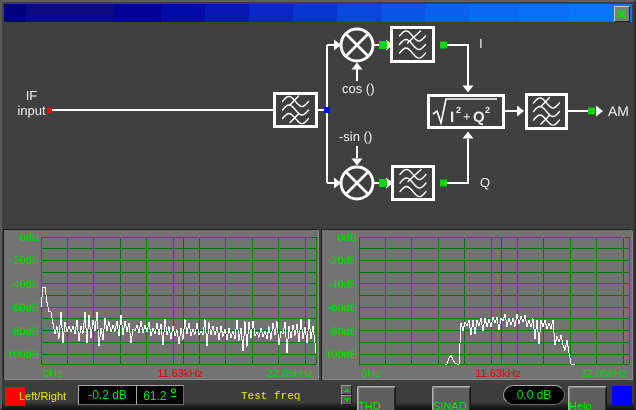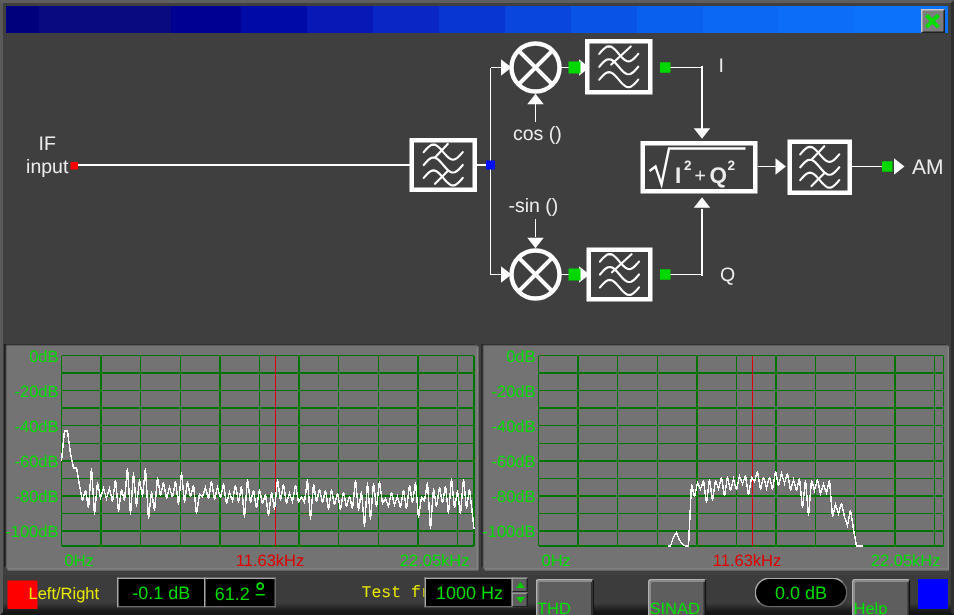--- a/index.html
+++ b/index.html
@@ -203,27 +203,26 @@
 <text x="39" y="147" class="glab">0Hz</text>
       <text x="176" y="147" text-anchor="middle" class="rlab">11.63kHz</text>
       <text x="305" y="147" text-anchor="end" class="glab">22.05kHz</text>
 <line x1="179.5" y1="7" x2="179.5" y2="134" stroke="#d80000" stroke-width="1" shape-rendering="crispEdges"></line>
 <polyline class="trace" points="123,134.0 125,134.0 127,128.0 129,125.0 131,130.0 133,133.0 135,134.0 137,134.0 139,92.8 141,101.3 143,91.9 145,96.1 147,90.2 149,105.3 151,89.6 153,103.8 155,90.1 157,95.8 159,88.4 161,100.9 163,87.7 165,97.2 167,89.5 169,96.6 171,87.3 173,92.6 175,87.0 177,100.0 179,88.2 181,90.9 183,84.2 185,96.5 187,87.8 189,95.3 191,88.0 193,96.4 195,84.2 197,93.9 199,85.7 201,92.1 203,85.4 205,97.0 207,89.9 209,97.2 211,88.6 213,108.8 215,89.9 217,113.9 219,90.0 221,96.8 223,89.6 225,99.1 227,92.9 229,98.6 231,89.9 233,114.8 235,106.4 237,112.3 239,105.3 241,114.6 243,120.5 245,110.0 247,122.8 249,134.0 253,134.0"></polyline>
 </svg></div>
 
 <div id="bar">
   <div class="abs" style="left:3px;top:4px;width:20px;height:19px;background:#f00;"></div>
   <div class="lab" style="left:17px;">Left/Right</div>
-  <div class="disp" style="left:76px;width:57px;">-0.1 dB</div>
+  <div class="disp" style="left:76px;width:57px;">-0.2 dB</div>
   <div class="disp" style="left:134px;width:46px;">61.2 <svg width="7" height="10" style="vertical-align:2px">
         <circle cx="3.5" cy="2.8" r="2" fill="none" stroke="#00dc00" stroke-width="1.2"></circle>
         <line x1="0.5" y1="8.5" x2="6.5" y2="8.5" stroke="#00dc00" stroke-width="1"></line>
       </svg></div>
   <div class="lab" style="left:239px;font-family:Liberation Mono, monospace;">Test freq</div>
-  <div class="disp" style="left:281px;width:58px;">1000 Hz</div>
   <div class="abs" style="left:339px;top:2px;width:11px;height:20px;">
     <div class="abs" style="left:0;top:0;width:9px;height:8px;background:#5e5e5e;border:1px solid #9a9a9a;border-right-color:#222;border-bottom-color:#222;">
         <div style="margin:2px auto 0;width:0;height:0;border-left:3px solid transparent;border-right:3px solid transparent;border-bottom:4px solid #00cc00;"></div>
       </div>
     <div class="abs" style="left:0;top:10px;width:9px;height:8px;background:#5e5e5e;border:1px solid #9a9a9a;border-right-color:#222;border-bottom-color:#222;">
         <div style="margin:2px auto 0;width:0;height:0;border-left:3px solid transparent;border-right:3px solid transparent;border-top:4px solid #00cc00;"></div>
       </div>
   </div>
   <div class="btn" style="left:355px;width:37px;">THD</div>
   <div class="btn" style="left:430px;width:37px;">SINAD</div>

